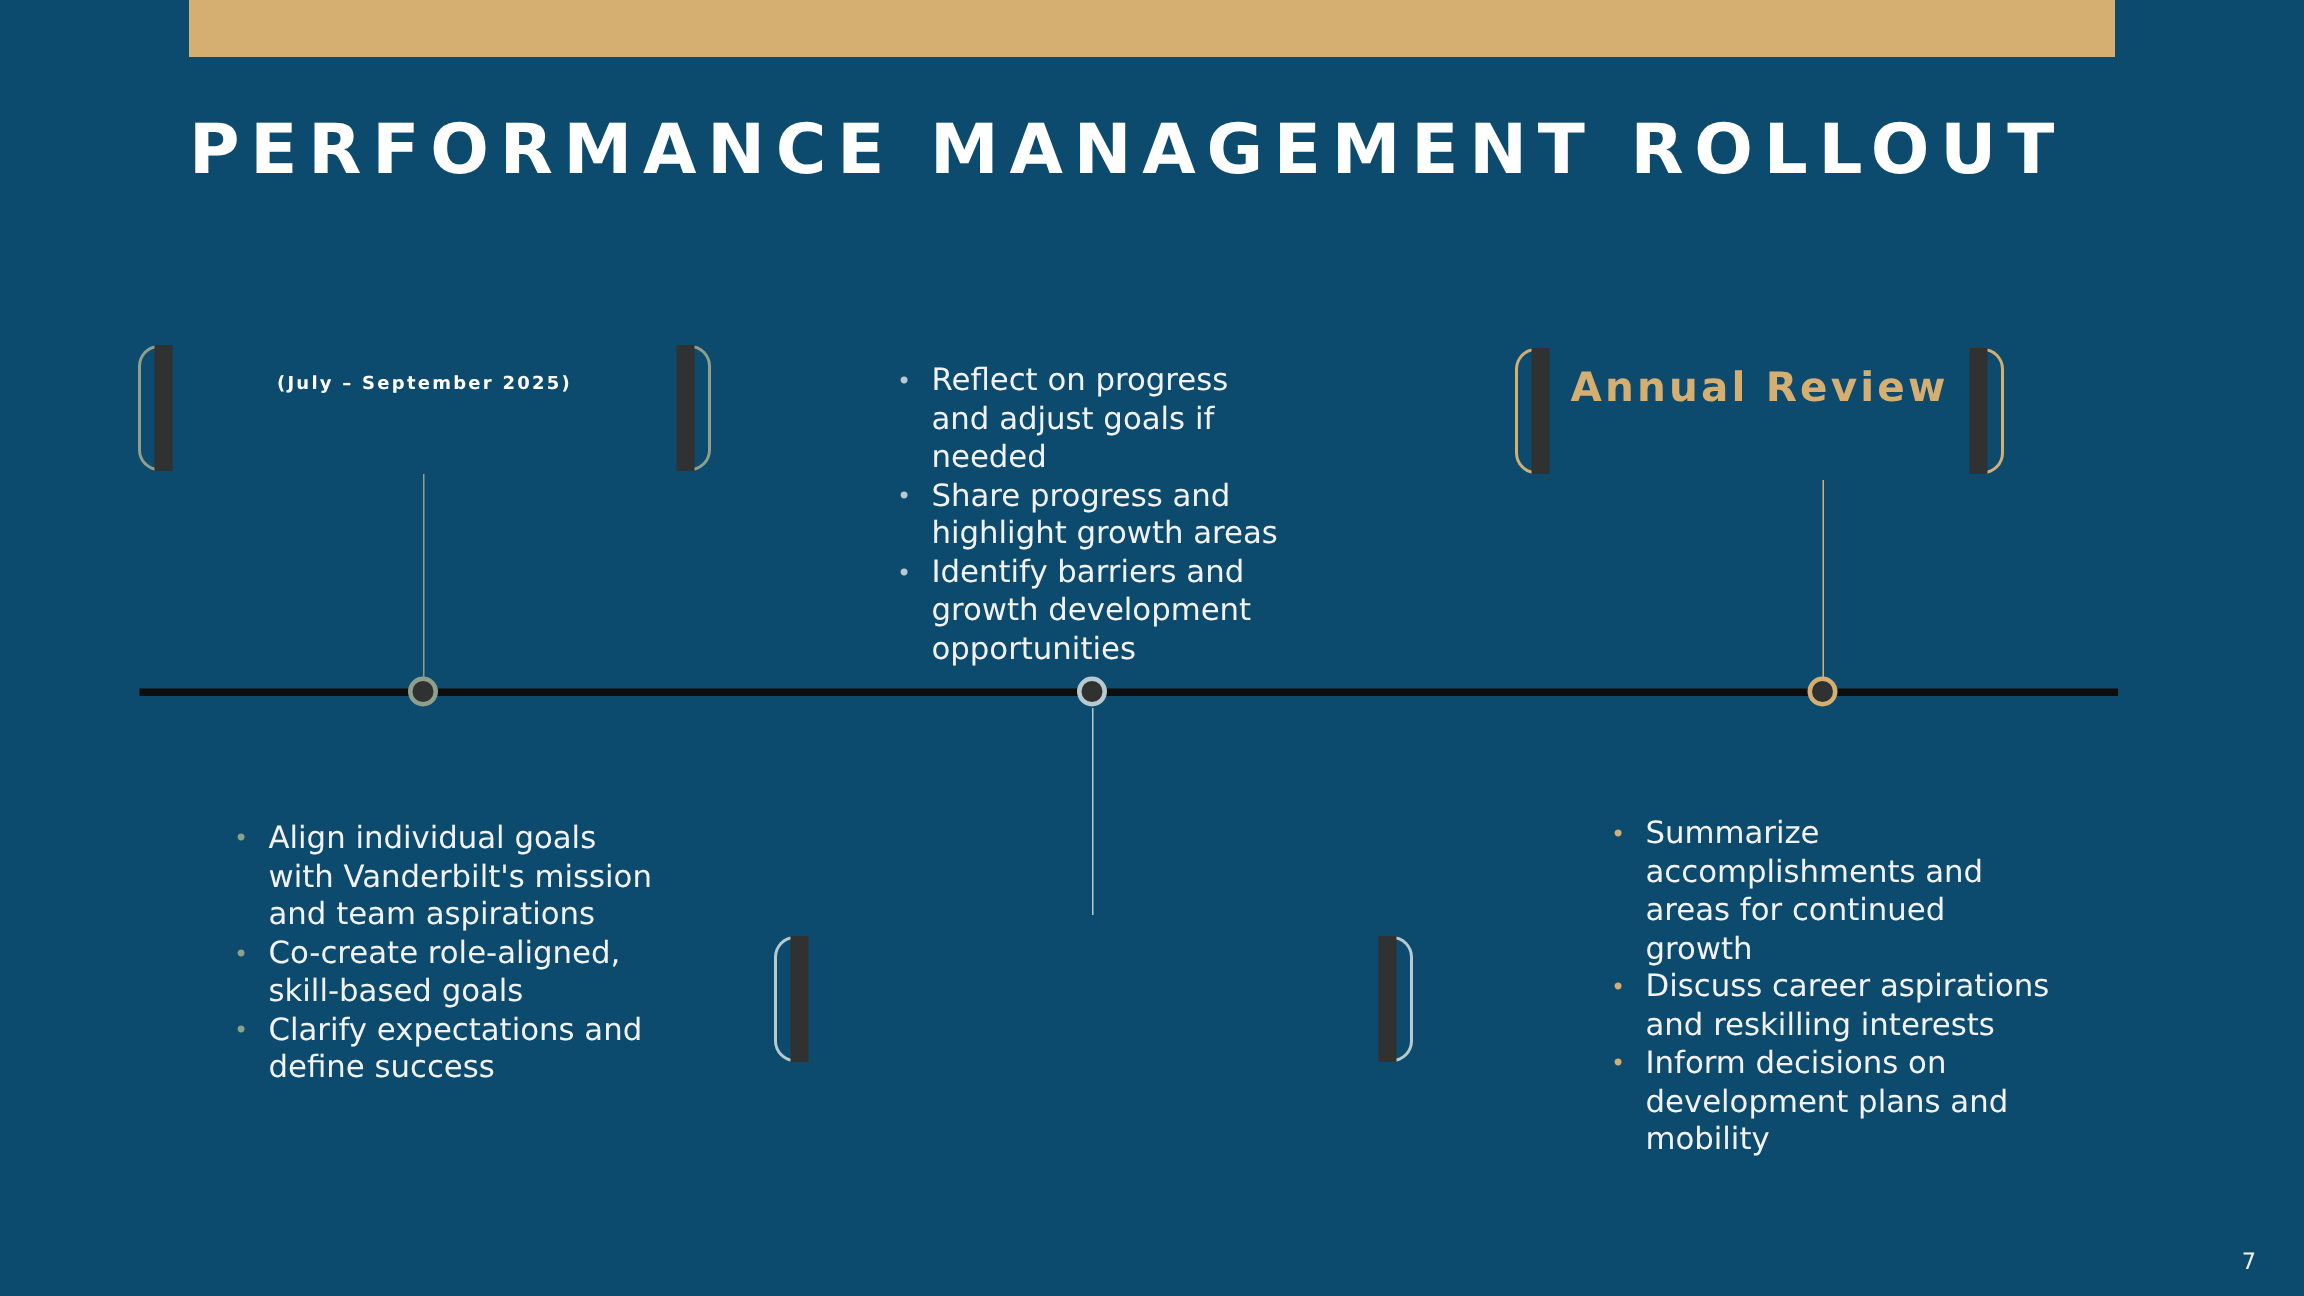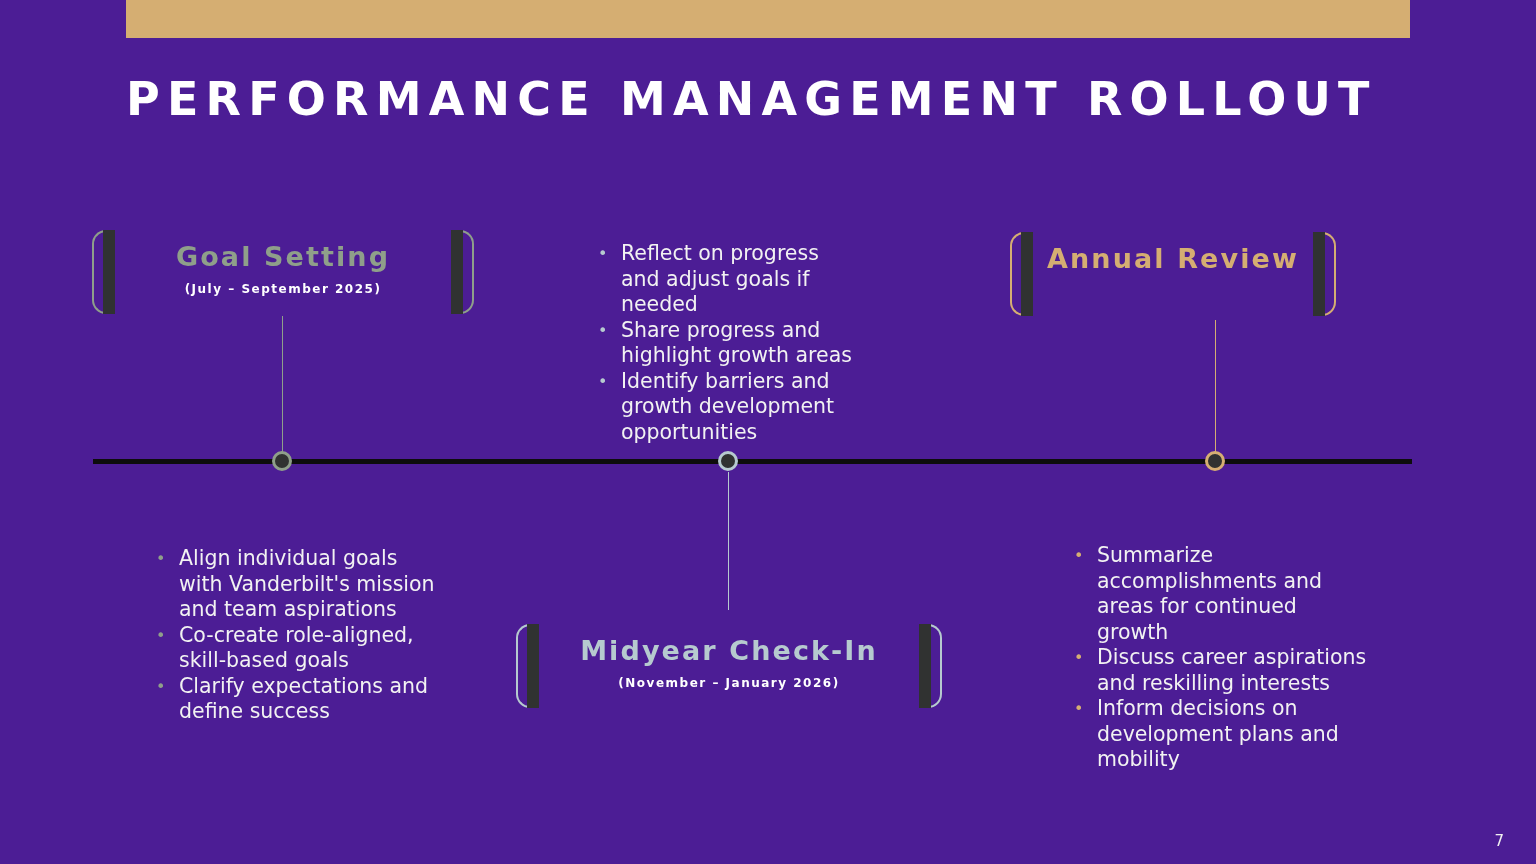--- a/index.html
+++ b/index.html
@@ -12,21 +12,21 @@
     height: 864px;
     position: relative;
     overflow: hidden;
     font-family: "DejaVu Sans", "Liberation Sans", sans-serif;
     color: #ffffff;
   }
 
   #slide {
     position: absolute;
     inset: 0;
-    background: #4c1d95;
+    background: #0c4a6e;
     text-decoration: underline;
   }
 
   
   .accent-bar {
     position: absolute;
     left: 126px;
     top: 0px;
     width: 1284px;
     height: 38px;
@@ -204,40 +204,35 @@
   <div class="marker m2"></div>
   <div class="marker m3"></div>
   <div class="connector c1"></div>
   <div class="connector c2"></div>
   <div class="connector c3"></div>
 
   <div class="bracket-box" id="box-goal">
     <span class="brk left"></span>
     <span class="brk right"></span>
     <div class="bracket-inner">
-      <div class="ms-name">Goal Setting</div>
       <div class="ms-dates">(July – September 2025)</div>
     </div>
   </div>
 
   <div class="bracket-box" id="box-annual">
     <span class="brk left"></span>
     <span class="brk right"></span>
     <div class="bracket-inner">
       <div class="ms-name">Annual Review</div>
     </div>
   </div>
 
   <div class="bracket-box" id="box-midyear">
     <span class="brk left"></span>
     <span class="brk right"></span>
-    <div class="bracket-inner">
-      <div class="ms-name">Midyear Check-In</div>
-      <div class="ms-dates">(November – January 2026)</div>
-    </div>
   </div>
 
   <div class="bullets" id="bul-goal">
     <div class="bullet-row">
       <span class="dot">•</span>
       <span class="btext">Align individual goals with Vanderbilt's mission and team aspirations</span>
     </div>
     <div class="bullet-row">
       <span class="dot">•</span>
       <span class="btext">Co-create role-aligned, skill-based goals</span>

